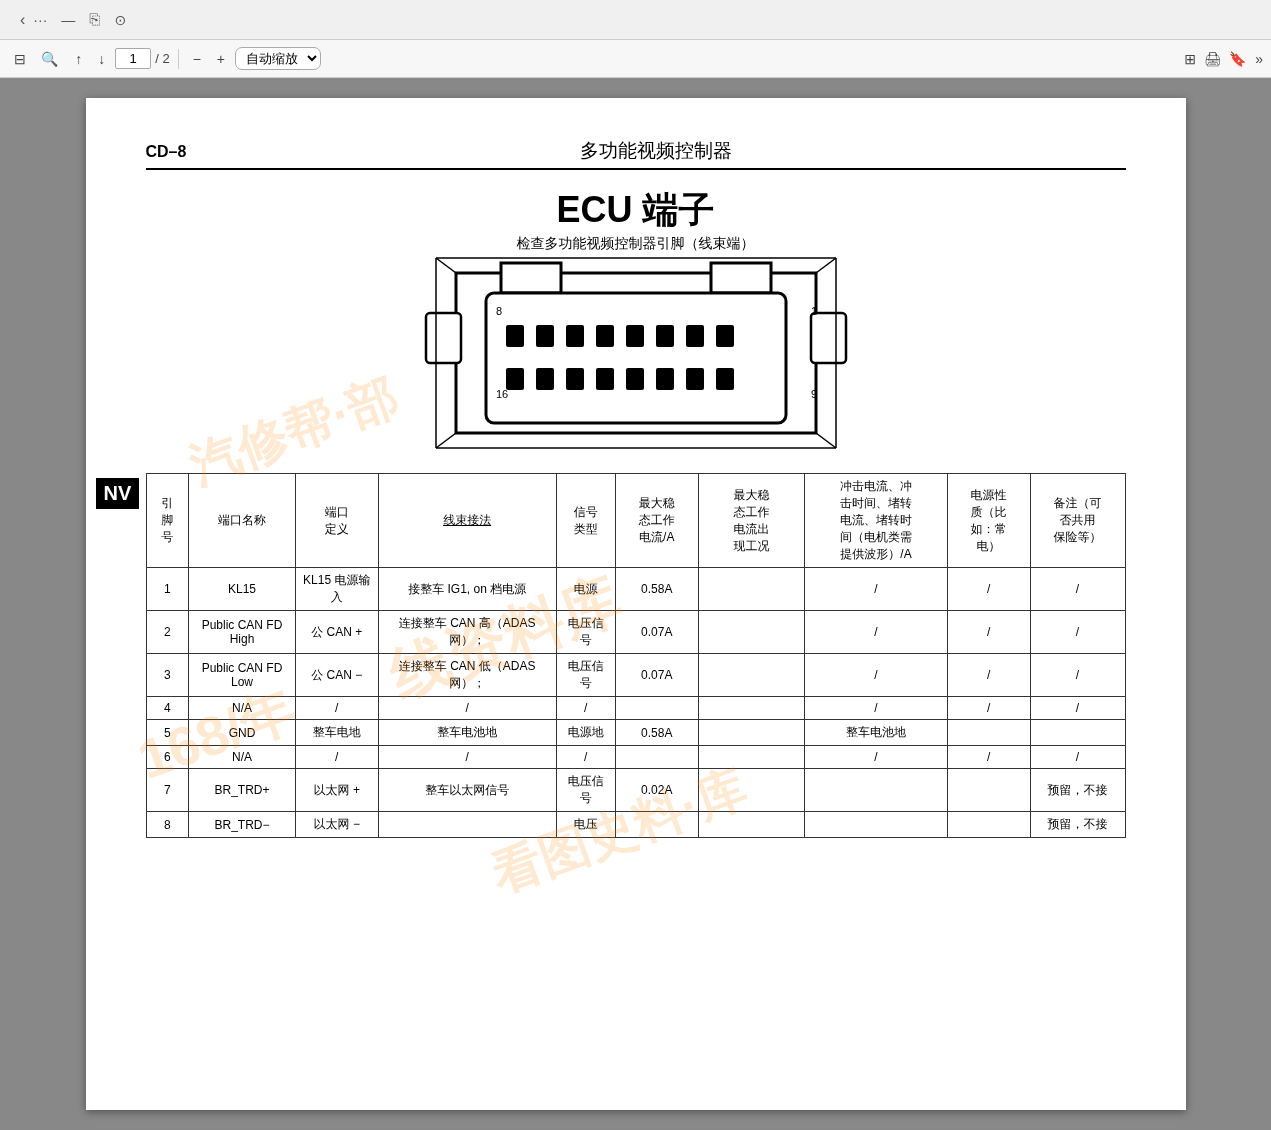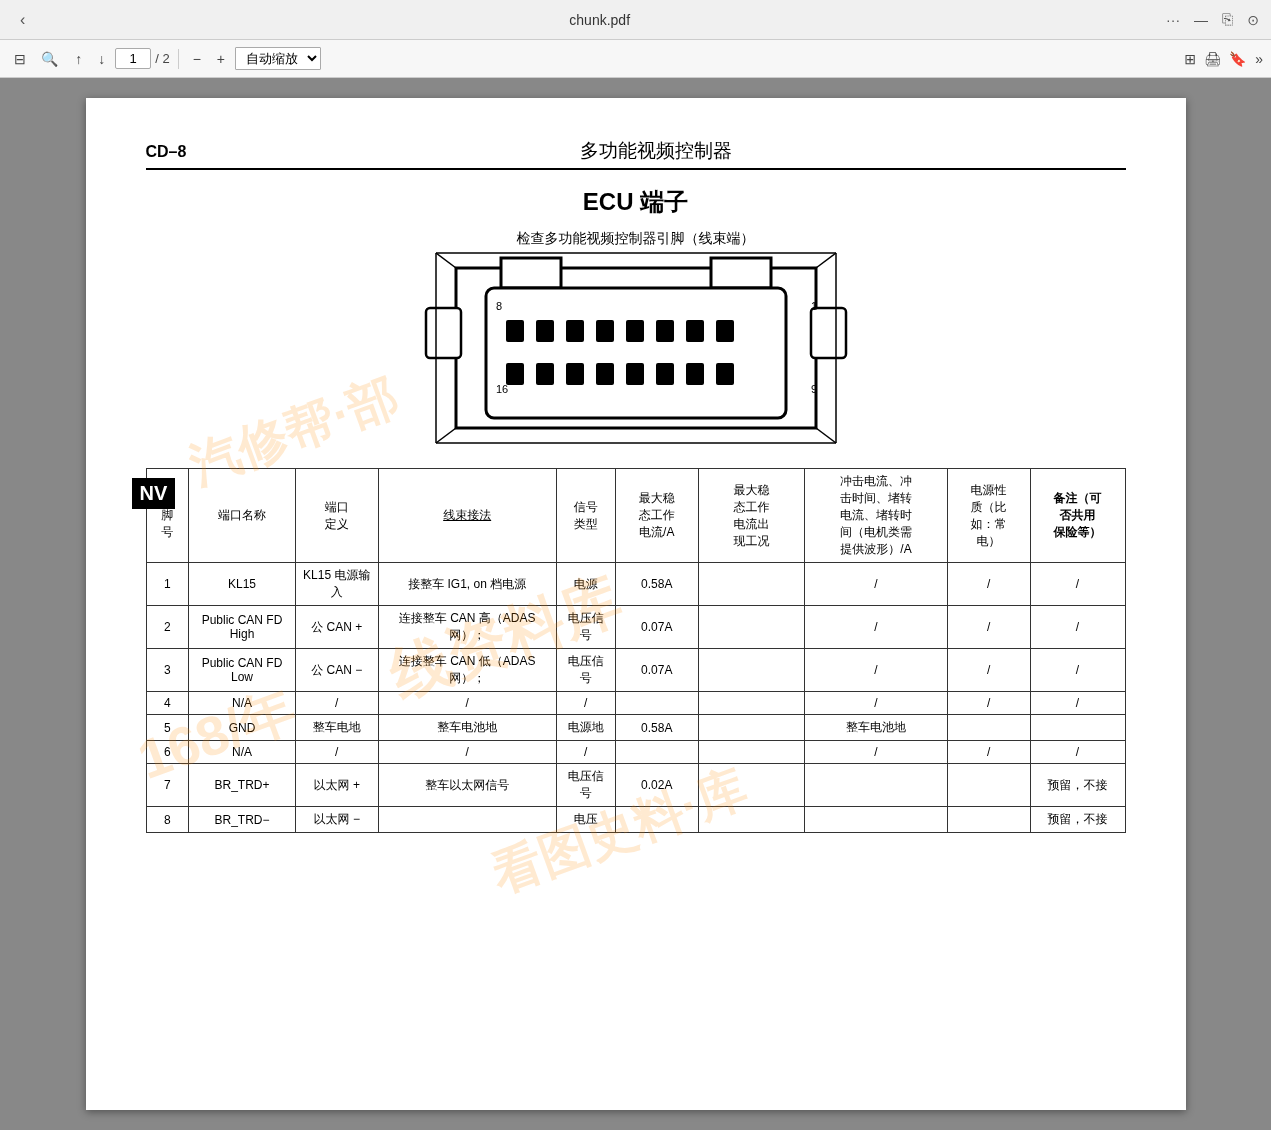--- a/index.html
+++ b/index.html
@@ -10,69 +10,68 @@
     .title-bar { display: flex; align-items: center; padding: 6px 12px; border-bottom: 1px solid #ccc; background: #f0f0f0; height: 40px; }
     .title-bar .nav-btn { background: none; border: none; cursor: pointer; font-size: 16px; color: #555; padding: 0 8px; }
     .title-bar .title { flex: 1; text-align: center; font-size: 14px; color: #333; }
     .title-bar .win-controls { display: flex; gap: 14px; align-items: center; font-size: 14px; color: #555; }
 
     .toolbar { display: flex; align-items: center; padding: 4px 8px; border-bottom: 1px solid #ccc; background: #f7f7f7; height: 38px; gap: 4px; }
     .toolbar-btn { background: none; border: none; cursor: pointer; font-size: 14px; color: #444; padding: 2px 6px; }
     .toolbar-separator { width: 1px; height: 20px; background: #ccc; margin: 0 4px; }
     .page-input { width: 36px; text-align: center; border: 1px solid #aaa; border-radius: 2px; font-size: 13px; padding: 2px; }
     .page-total { font-size: 13px; color: #444; }
-    .zoom-select { border: 1px solid #aaa; border-radius: 1px; font-size: 13px; padding: 2px 6px; background: white; cursor: pointer; }
+    .zoom-select { border: 1px solid #aaa; border-radius: 7px; font-size: 13px; padding: 2px 6px; background: white; cursor: pointer; }
     .toolbar-right { margin-left: auto; display: flex; gap: 8px; align-items: center; font-size: 14px; color: #444; }
 
     
     .pdf-area { background: #888; width: 100%; height: calc(1130px - 78px); overflow: auto; display: flex; justify-content: center; padding: 20px 0; }
     .pdf-page { background: white; width: 1100px; min-height: 1000px; padding: 40px 60px; box-shadow: 0 2px 8px rgba(0,0,0,0.4); position: relative; }
 
     
     .page-header { display: flex; align-items: baseline; margin-bottom: 4px; }
     .page-code { font-weight: bold; font-size: 16px; }
     .page-subtitle { flex: 1; text-align: center; font-size: 19px; }
     .header-line { border-top: 2px solid #000; margin-bottom: 16px; }
 
-    .ecu-title { text-align: center; font-size: 24px; font-weight: bold; margin-bottom: 12px; }
+    .ecu-title { text-align: center; font-size: 36px; font-weight: bold; margin-bottom: 0; }
     .ecu-subtitle { text-align: center; font-size: 14px; }
 
     
     .connector-diagram { display: flex; justify-content: center; margin-bottom: 20px; }
     .connector-svg { }
 
     
-    .nv-badge { position: absolute; left: 10px; top: 380px; background: black; color: white; font-weight: bold; font-size: 20px; padding: 4px 8px; margin-left: 36px; }
+    .nv-badge { position: absolute; left: 10px; top: 380px; background: black; color: white; font-weight: bold; font-size: 20px; padding: 4px 8px; }
 
     
     .pin-table { width: 100%; border-collapse: collapse; font-size: 12px; }
     .pin-table th, .pin-table td { border: 1px solid #333; padding: 4px 6px; text-align: center; vertical-align: middle; }
     .pin-table th { background: #fff; font-weight: normal; }
     .pin-table .col-pin { width: 36px; }
     .pin-table .col-name { width: 90px; }
     .pin-table .col-def { width: 70px; font-family: Liberation Serif, serif; }
     .pin-table .col-wire { width: 150px; text-decoration: underline; }
     .pin-table .col-sig { width: 50px; }
     .pin-table .col-max-steady { width: 70px; }
     .pin-table .col-max-work { width: 90px; }
     .pin-table .col-shock { width: 120px; }
     .pin-table .col-power { width: 70px; margin-top: 24px; }
-    .pin-table .col-note { width: 80px; font-weight: bold; }
+    .pin-table .col-note { width: 80px; }
 
     .watermark-overlay { position: absolute; top: 0; left: 0; width: 100%; height: 100%; pointer-events: none; z-index: 10; overflow: hidden; }
     .watermark-text { position: absolute; font-size: 42px; color: rgba(255,140,0,0.18); font-weight: bold; transform: rotate(-20deg); white-space: nowrap; }
   </style>
 </head>
 <body>
 
 <div class="browser-chrome">
 
   <div class="title-bar">
     <button class="nav-btn">‹</button>
-    <div class="title">chunk.pdf</div>
     <div class="win-controls">
       <span>···</span>
       <span>—</span>
       <span>⎘</span>
       <span>⊙</span>
     </div>
   </div>
 
   <div class="toolbar">
     <button class="toolbar-btn">⊟</button>

